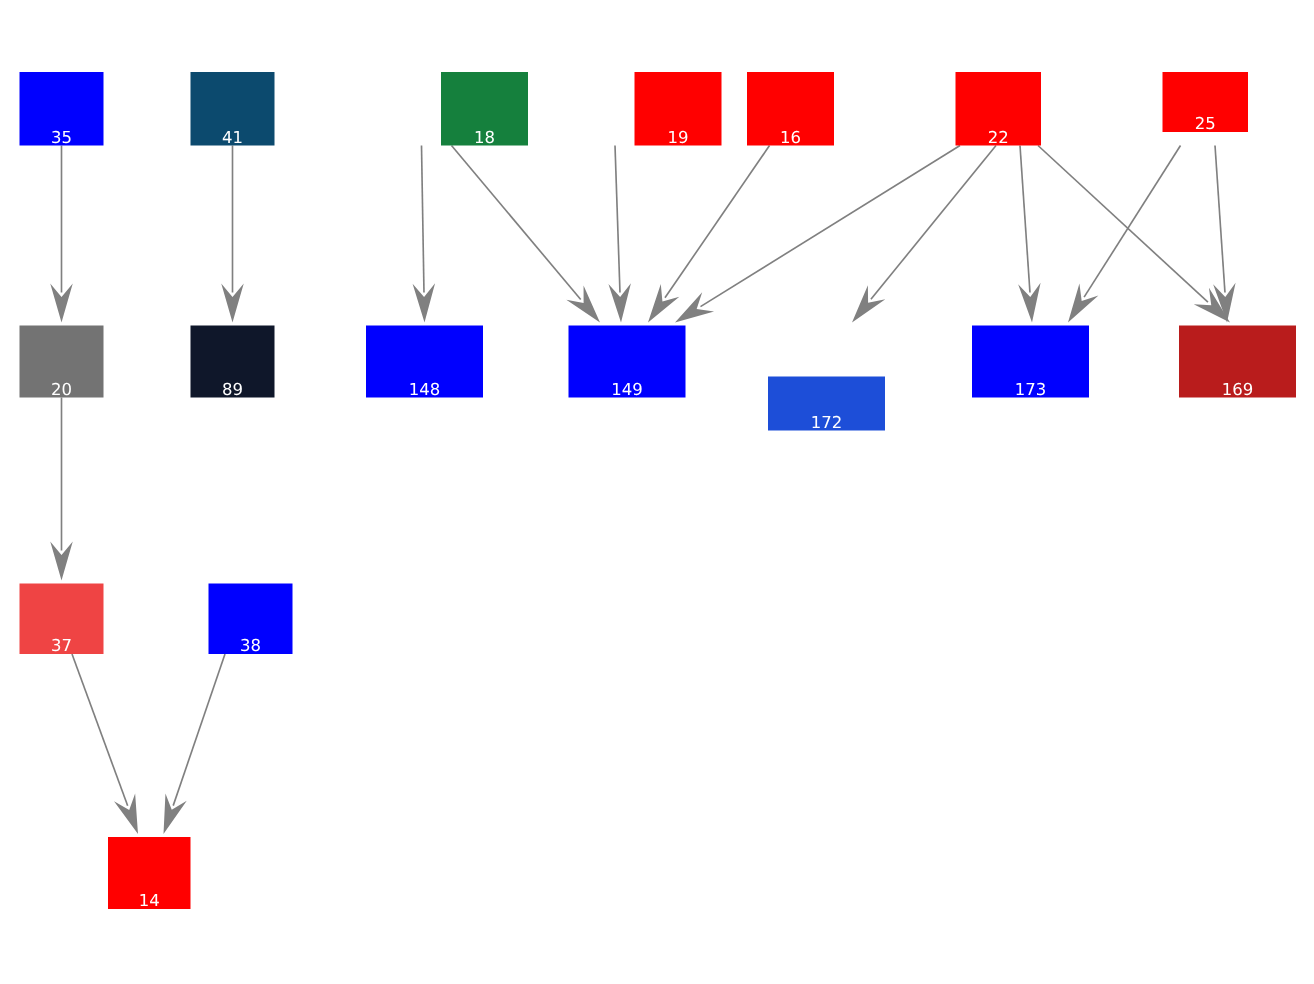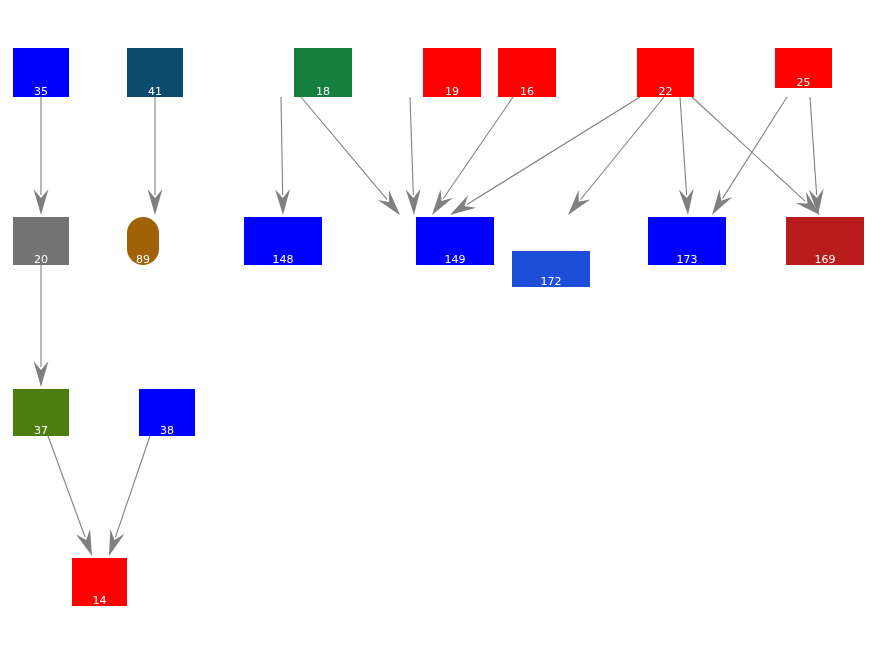--- a/index.html
+++ b/index.html
@@ -123,39 +123,39 @@
     </div>
     <div class="graph-node" style="left: 637px; top: 48px; width: 57px; height: 49px; background: rgb(255, 0, 0);">
       <span>22</span>
     </div>
     <div class="graph-node" style="left: 775px; top: 48px; width: 57px; height: 40px; background: rgb(255, 0, 0);">
       <span>25</span>
     </div>
     <div class="graph-node" style="left: 13px; top: 217px; width: 56px; height: 48px; background: #737373;">
       <span>20</span>
     </div>
-    <div class="graph-node" style="left: 127px; top: 217px; width: 32px; height: 48px; background: #a16207; border-radius: 19px;">
+    <div class="graph-node" style="left: 127px; top: 217px; width: 56px; height: 48px; background: #0f172a;">
       <span>89</span>
     </div>
     <div class="graph-node" style="left: 244px; top: 217px; width: 78px; height: 48px; background: rgb(0, 0, 255);">
       <span>148</span>
     </div>
-    <div class="graph-node" style="left: 379px; top: 217px; width: 78px; height: 48px; background: rgb(0, 0, 255); margin-left: 37px;">
+    <div class="graph-node" style="left: 379px; top: 217px; width: 78px; height: 48px; background: rgb(0, 0, 255);">
       <span>149</span>
     </div>
     <div class="graph-node" style="left: 512px; top: 217px; width: 78px; height: 36px; background: #1d4ed8; margin-top: 34px;">
       <span>172</span>
     </div>
     <div class="graph-node" style="left: 648px; top: 217px; width: 78px; height: 48px; background: rgb(0, 0, 255);">
       <span>173</span>
     </div>
     <div class="graph-node" style="left: 786px; top: 217px; width: 78px; height: 48px; background: #b91c1c;">
       <span>169</span>
     </div>
-    <div class="graph-node" style="left: 13px; top: 389px; width: 56px; height: 47px; background: #4d7c0f;">
+    <div class="graph-node" style="left: 13px; top: 389px; width: 56px; height: 47px; background: #ef4444;">
       <span>37</span>
     </div>
     <div class="graph-node" style="left: 127px; top: 389px; width: 56px; height: 47px; background: rgb(0, 0, 255); margin-left: 12px;">
       <span>38</span>
     </div>
     <div class="graph-node" style="left: 72px; top: 558px; width: 55px; height: 48px; background: rgb(255, 0, 0);">
       <span>14</span>
     </div>
   </div>
 

